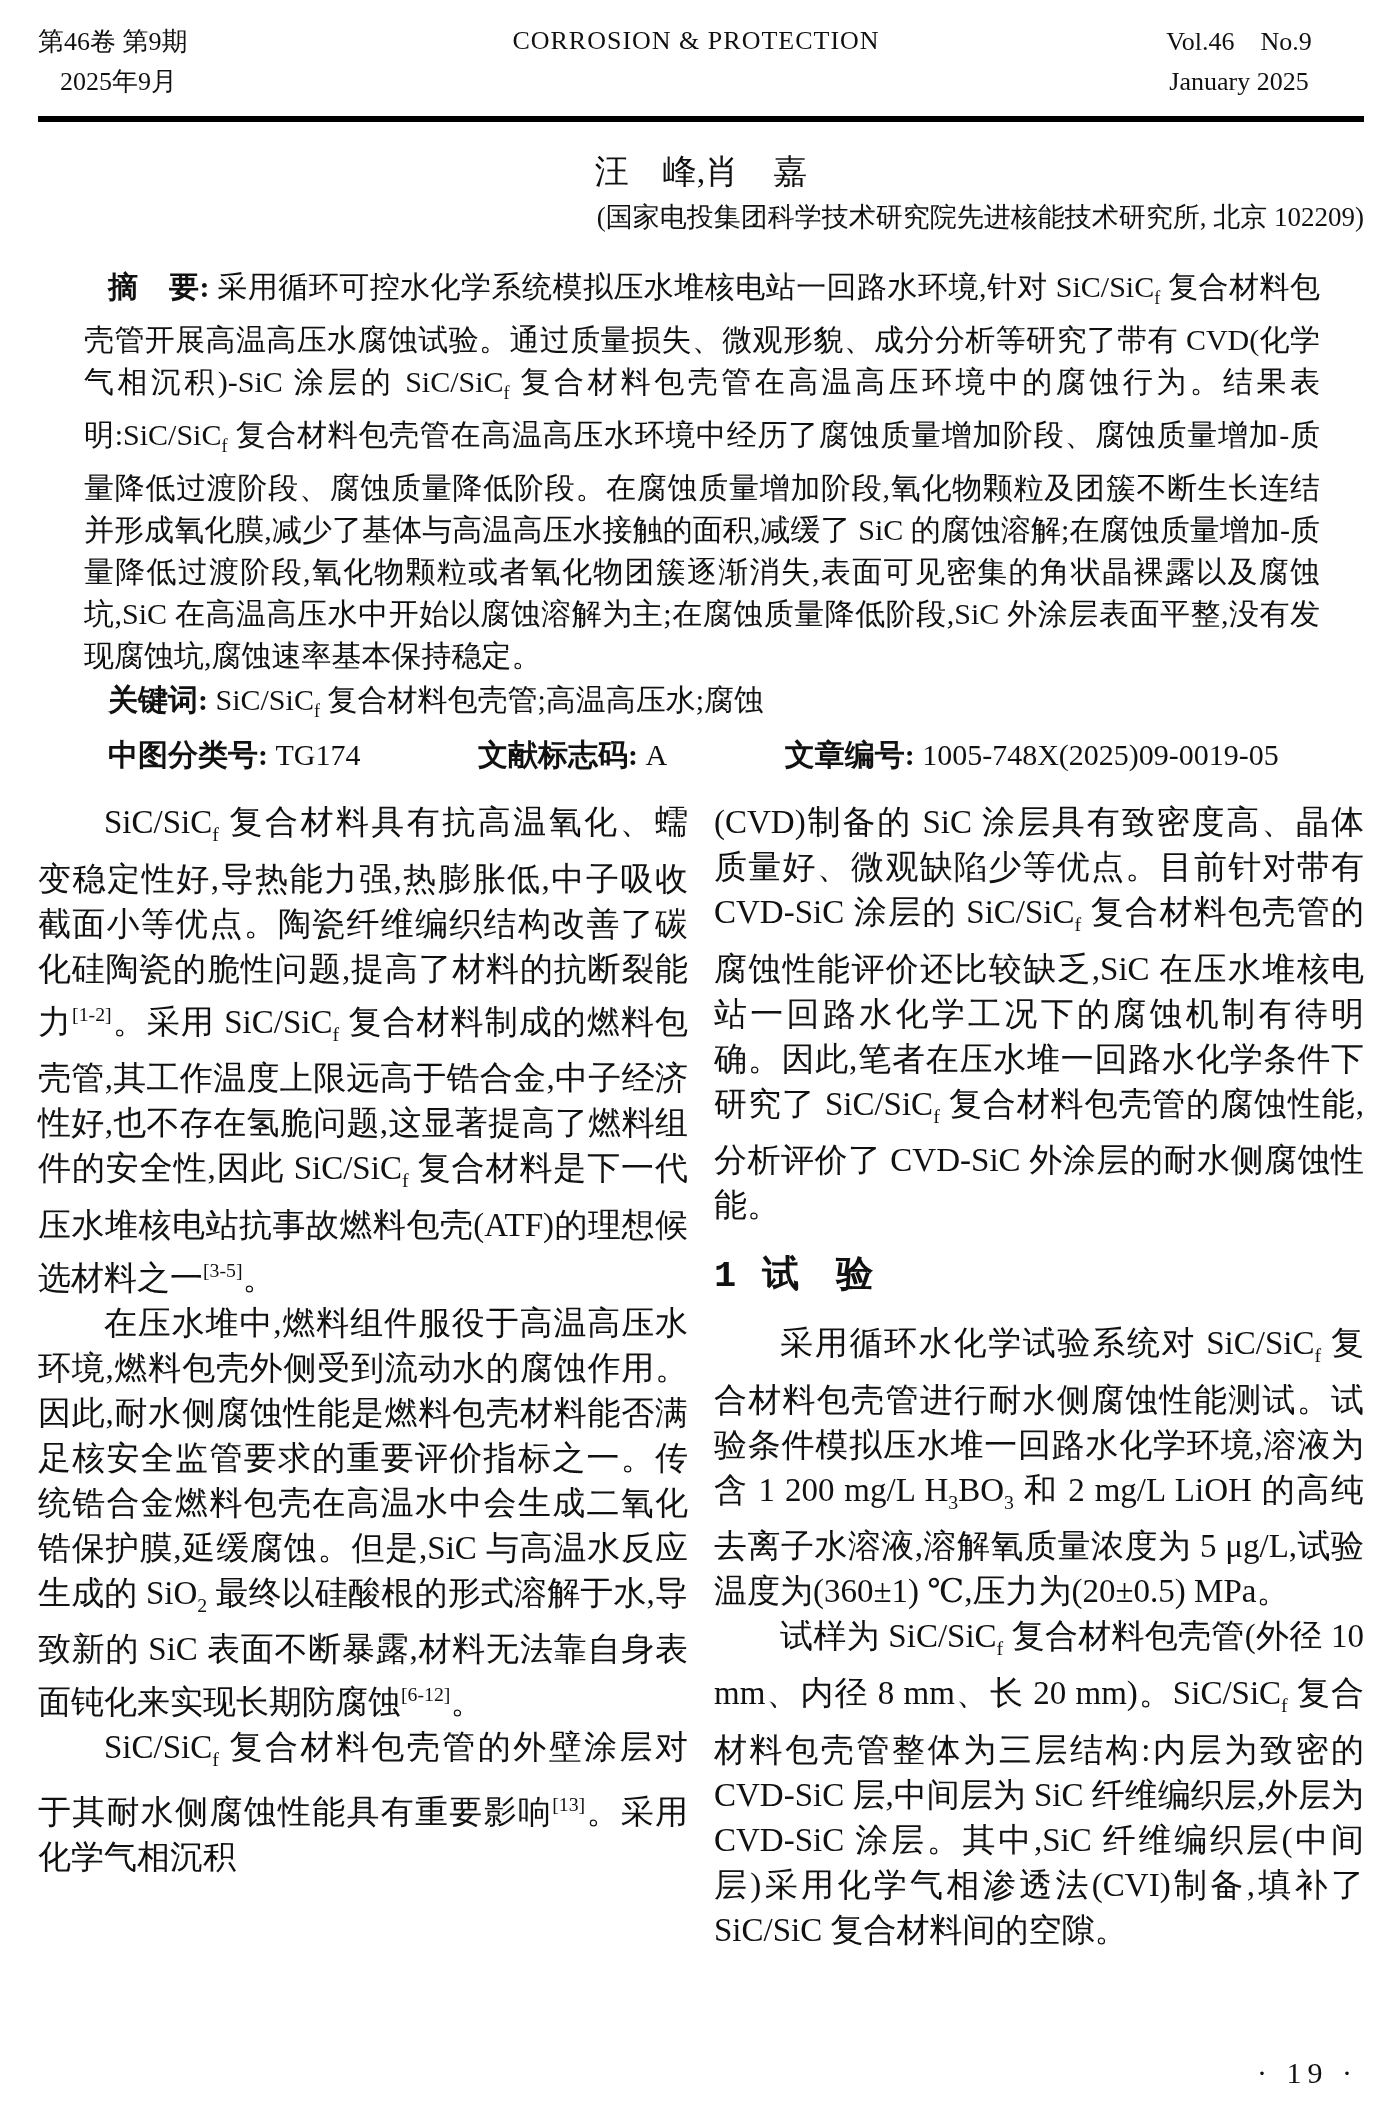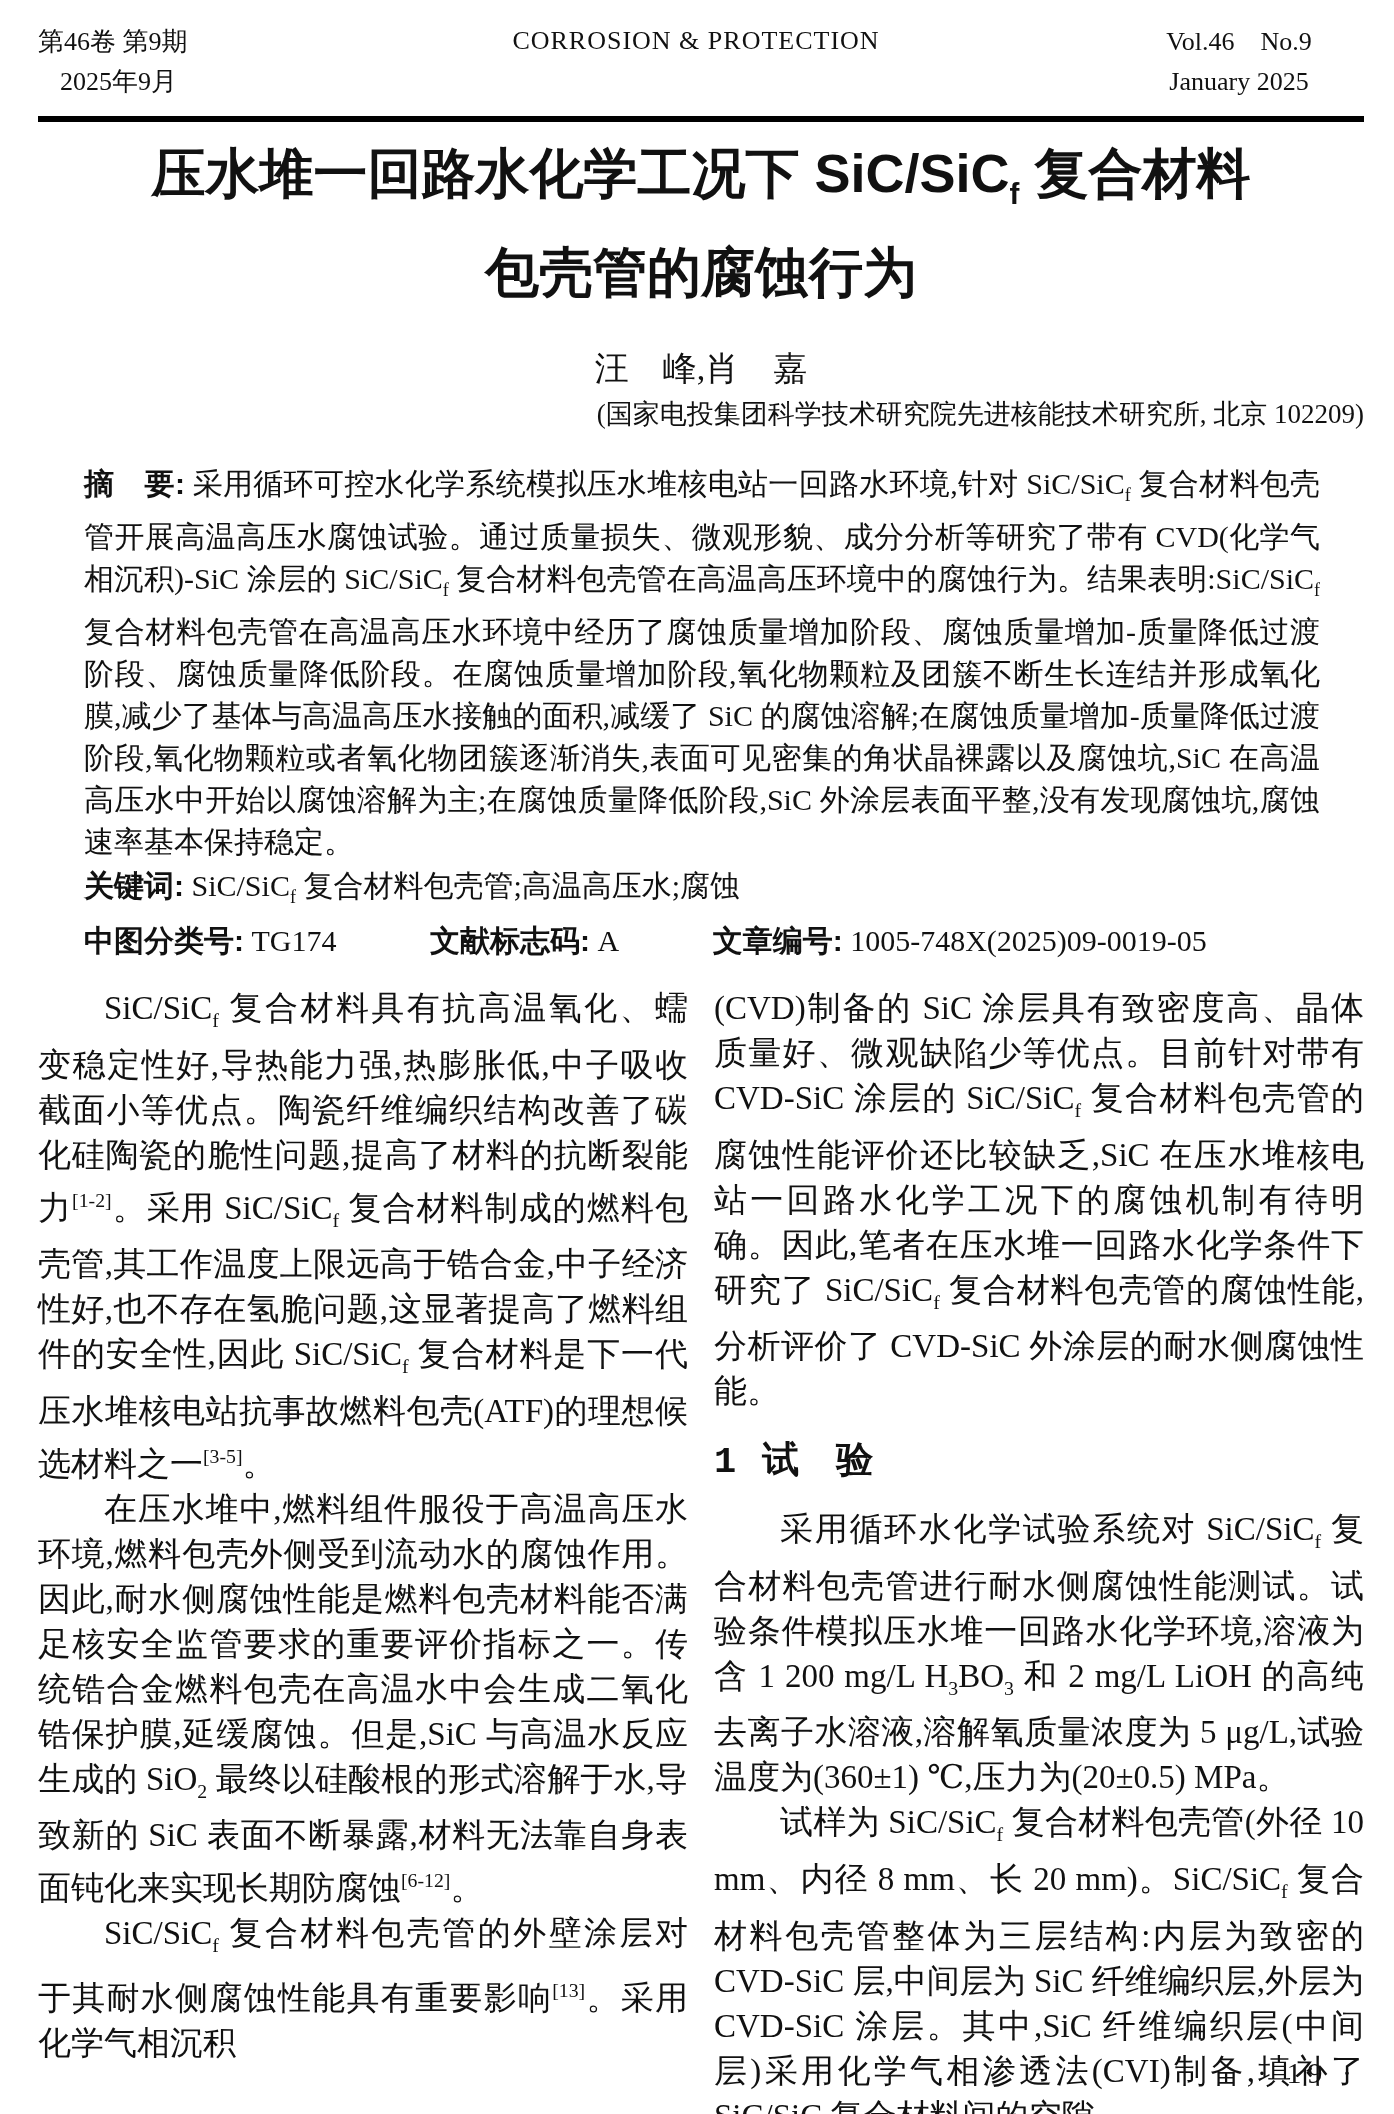--- a/index.html
+++ b/index.html
@@ -36,21 +36,21 @@
   .article-title sub{font-size:0.55em;}
   .authors{text-align:center;font-size:34px;margin-top:28px;line-height:44px;}
   .affiliation{text-align:right;font-size:27px;margin-top:4px;line-height:38px;}
   
   .abstract-block{
     margin:30px 44px 0 46px;
     font-size:30px;line-height:42px;text-align:justify;
   }
   .abstract-block sub,.body-col sub{font-size:0.6em;}
   .abstract-block sup,.body-col sup{font-size:0.6em;}
-  .lbl{font-weight:bold;font-family:Liberation Sans, sans-serif;}
+  .lbl{font-weight:bold;font-family:Liberation Serif, serif;margin-left:24px;}
   .kw-row{margin-top:2px;}
   .clc-row{margin-top:2px;}
   .clc-pair{margin-right:86px;}
   .clc-pair:last-child{margin-right:0;}
   
   .body-cols{
     display:flex;gap:26px;margin-top:24px;
     font-size:33px;line-height:45px;text-align:justify;
   }
   .body-col{flex:1;min-width:0;}
@@ -81,21 +81,20 @@
     <div class="jh-center">
       <div class="en">CORROSION &amp; PROTECTION</div>
     </div>
     <div class="jh-right">
       <div class="l1">Vol.46　No.9</div>
       <div class="l2">January 2025</div>
     </div>
   </div>
 
 
-  <h1 class="article-title"><span>压水堆一回路水化学工况下 SiC/SiC<sub>f</sub> 复合材料</span><br><span>包壳管的腐蚀行为</span></h1>
 
   <div class="authors">汪　峰,肖　嘉</div>
   <div class="affiliation">(国家电投集团科学技术研究院先进核能技术研究所, 北京 102209)</div>
 
   <div class="abstract-block">
     <div class="abs-row">
       <span class="lbl">摘　要:</span>
       <span>采用循环可控水化学系统模拟压水堆核电站一回路水环境,针对 SiC/SiC<sub>f</sub> 复合材料包壳管开展高温高压水腐蚀试验。通过质量损失、微观形貌、成分分析等研究了带有 CVD(化学气相沉积)-SiC 涂层的 SiC/SiC<sub>f</sub> 复合材料包壳管在高温高压环境中的腐蚀行为。结果表明:SiC/SiC<sub>f</sub> 复合材料包壳管在高温高压水环境中经历了腐蚀质量增加阶段、腐蚀质量增加-质量降低过渡阶段、腐蚀质量降低阶段。在腐蚀质量增加阶段,氧化物颗粒及团簇不断生长连结并形成氧化膜,减少了基体与高温高压水接触的面积,减缓了 SiC 的腐蚀溶解;在腐蚀质量增加-质量降低过渡阶段,氧化物颗粒或者氧化物团簇逐渐消失,表面可见密集的角状晶裸露以及腐蚀坑,SiC 在高温高压水中开始以腐蚀溶解为主;在腐蚀质量降低阶段,SiC 外涂层表面平整,没有发现腐蚀坑,腐蚀速率基本保持稳定。</span>
     </div>
     <div class="kw-row">

